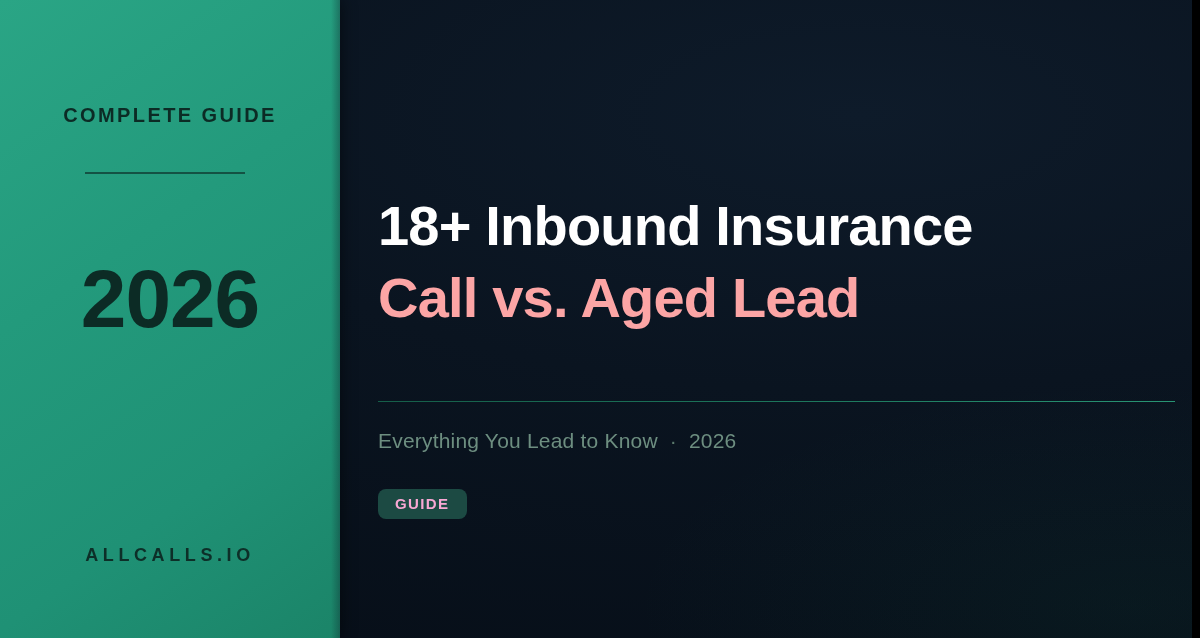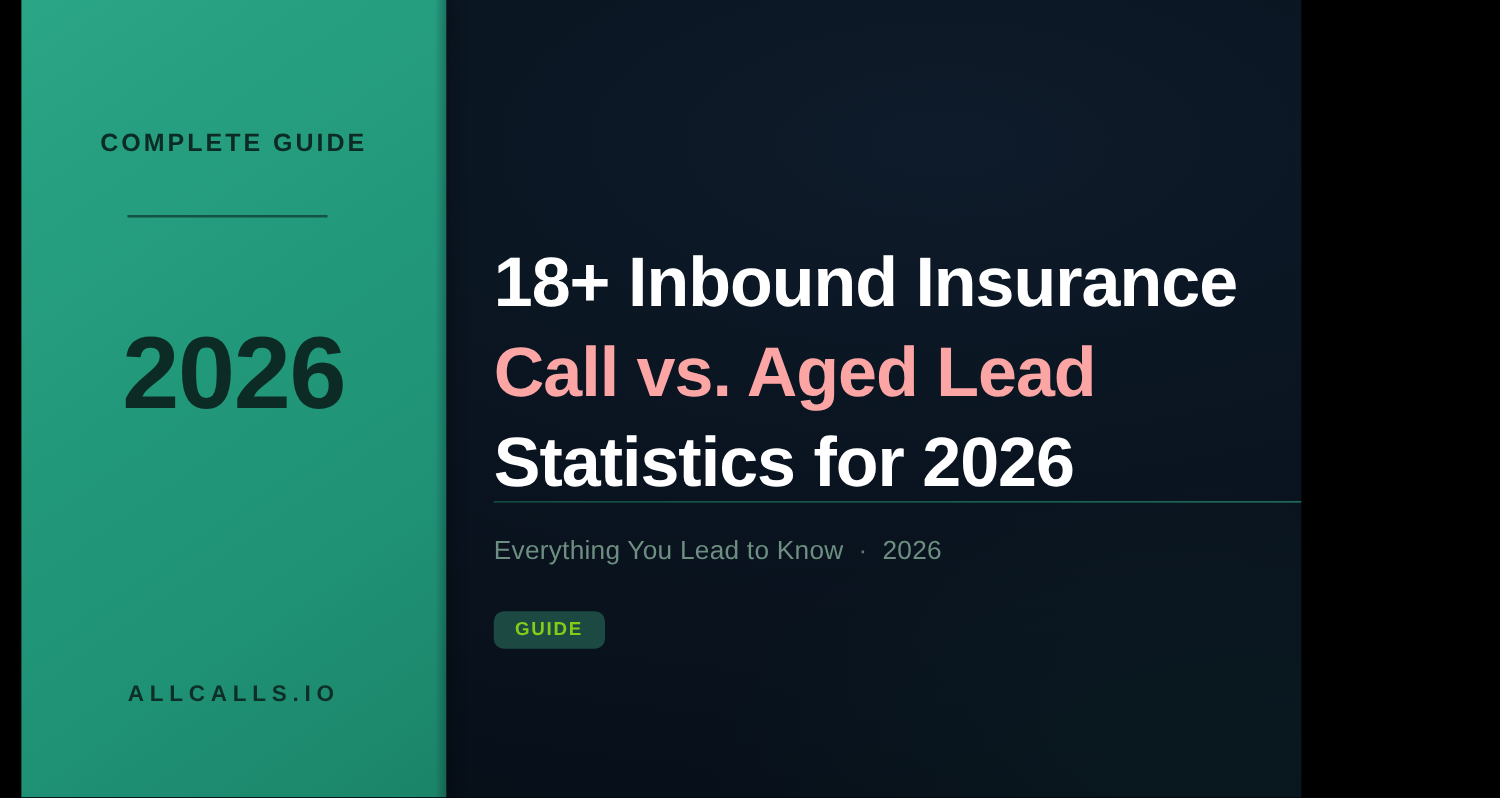--- a/index.html
+++ b/index.html
@@ -6,25 +6,24 @@
     margin: 0;
     padding: 0;
     background: #000;
   }
   body {
     font-family: "Liberation Sans", sans-serif;
   }
 
   .canvas {
     position: relative;
-    width: 1024px;
+    width: 1192px;
     height: 638px;
     overflow: hidden;
     background: #0a1420;
-    margin-left: 17px;
   }
 
   
   .dark-bg {
     position: absolute;
     inset: 0;
     background:
       radial-gradient(120% 90% at 72% 18%, #0e1b2a 0%, #0a1420 48%, #070f19 100%);
   }
   .dark-bg::after {
@@ -163,21 +162,21 @@
   }
 
   .badge {
     position: absolute;
     left: 0;
     top: 489px;
     display: inline-block;
     padding: 7px 17px 8px;
     border-radius: 8px;
     background: #1c4a43;
-    color: #84cc16;
+    color: #f9a8d4;
     font-size: 15px;
     font-weight: bold;
     letter-spacing: 1.4px;
     line-height: 1;
   }
 </style>
 </head>
 <body>
 
 <div class="canvas">
@@ -196,21 +195,20 @@
       <div class="brand">ALLCALLS.IO</div>
 
     </div>
   </div>
 
   <div class="content">
 
     <h1 class="headline">
       <span class="line">18+ Inbound Insurance</span>
       <span class="line accent">Call vs. Aged Lead</span>
-      <span class="line">Statistics for 2026</span>
     </h1>
 
     <div class="rule"></div>
 
     <div class="subtitle">
       <span>Everything You Lead to Know</span><span class="sep">·</span><span>2026</span>
     </div>
 
     <span class="badge">GUIDE</span>
 

